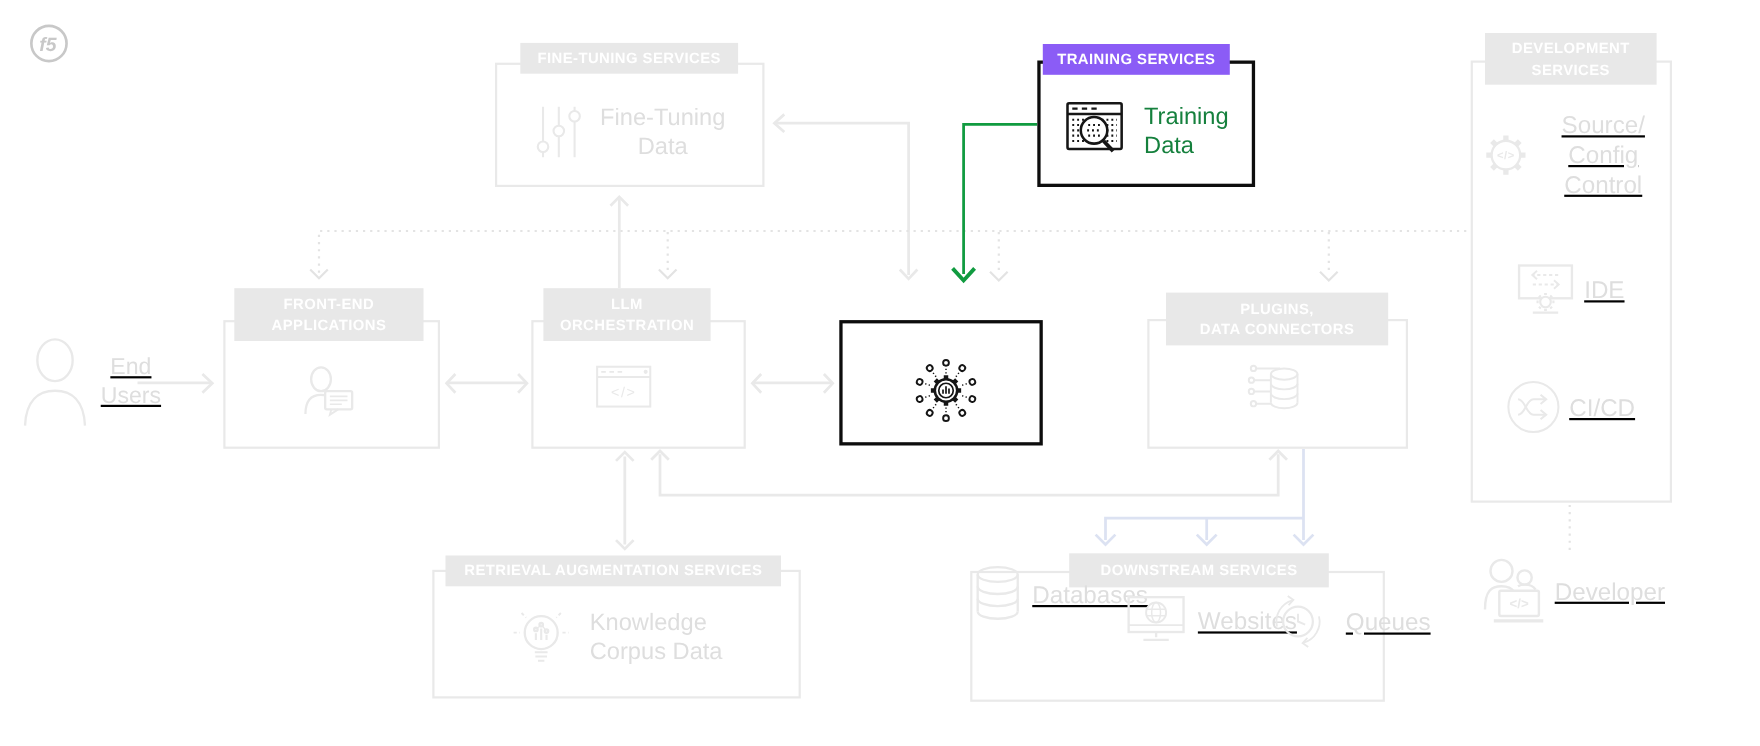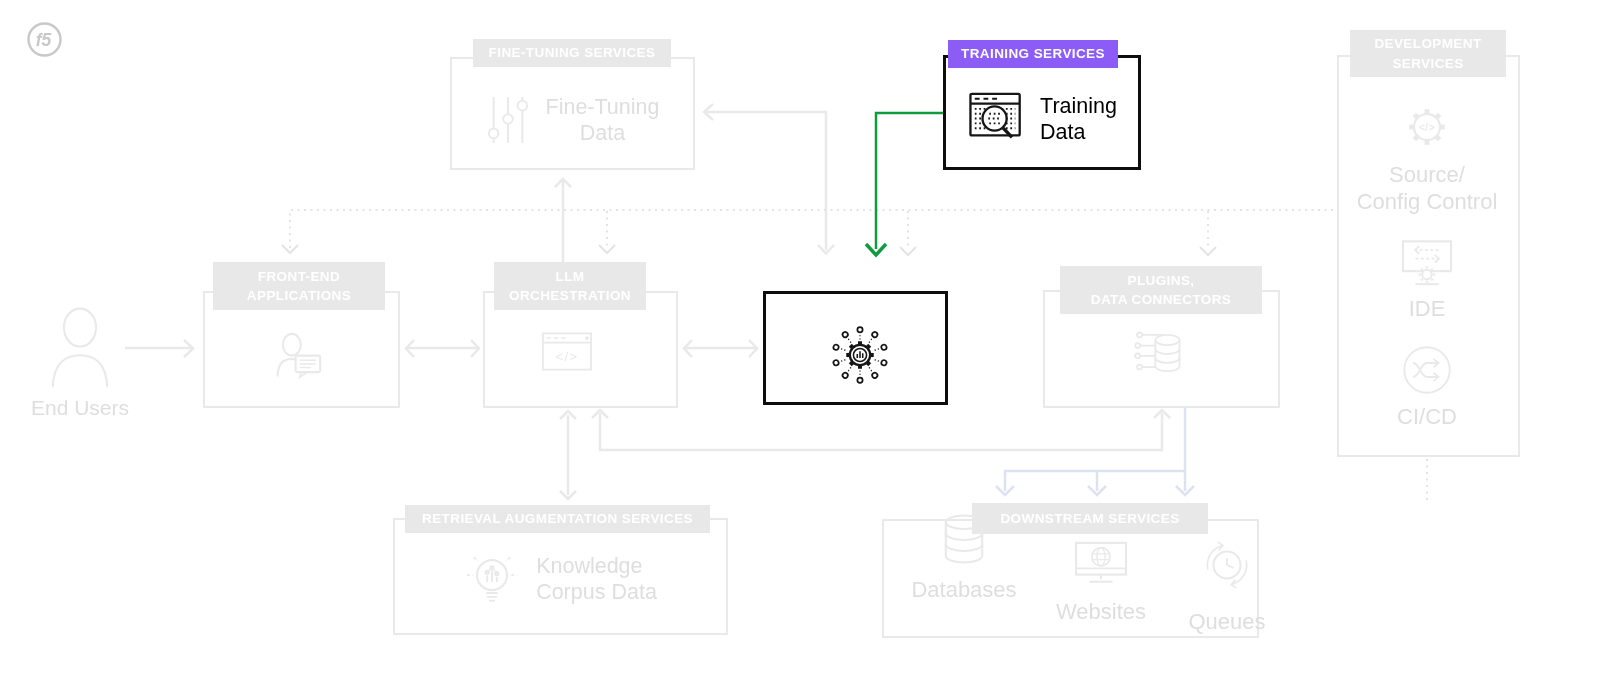--- a/index.html
+++ b/index.html
@@ -15,24 +15,24 @@
 
   .hdr { position:absolute; z-index:3; background:#e8e8e8; color:#fff;
          font-weight:700; font-size:13.5px; letter-spacing:.4px; line-height:1.42;
          display:flex; align-items:center; justify-content:center; text-align:center;
          white-space:pre-line; }
   .hdr.active { background:#8b5cf6; }
 
   .content { position:absolute; z-index:4; display:flex; align-items:center;
              justify-content:center; }
   .row { flex-direction:row; gap:16px; }
-  .col { flex-direction:column; gap:7px; text-align:center; }
+  .col { gap:7px; text-align:center;text-decoration:underline; }
 
   .node-label { font-size:21.5px; line-height:26px; white-space:pre-line; color:#dedede; }
-  .node-label.active { color:#000000; }
+  .node-label.active { color:#15803d; }
   .item-label { font-size:22px; line-height:27px; white-space:pre-line; color:#dedede; text-align:center; }
 
   .icon { color:#e9e9e9; display:block; }
   .icon.active { color:#161616; }
   svg { display:block; }
   svg text { font-family:"Liberation Sans", sans-serif; }
 </style>
 </head>
 <body>
 
@@ -210,20 +210,34 @@
         <circle cx="28" cy="28" r="24.5"></circle>
         <path d="M13,35.5 C20,35.5 21,20.5 28,20.5 H39"></path>
         <path d="M35,16 L40.5,20.5 L35,25"></path>
         <path d="M13,20.5 C20,20.5 21,35.5 28,35.5 H39"></path>
         <path d="M35,31 L40.5,35.5 L35,40"></path>
       </svg>
     </span>
     <span class="item-label">CI/CD</span>
   </div>
 
+  <div class="content col" style="left:1352px;top:506px;width:150px;">
+    <span class="icon">
+      <svg viewBox="0 0 66 62" width="66" height="62" stroke="currentColor" fill="none" stroke-width="2.2">
+        <circle cx="25" cy="13" r="10"></circle>
+        <path d="M10,48 C10,31 16,27 25,27 C31,27 34.5,29 36.5,32"></path>
+        <circle cx="46" cy="19" r="6.5"></circle>
+        <path d="M56,30 C54,26.5 51,25.5 46,25.5 C43.5,25.5 41.5,26 40,27"></path>
+        <rect x="23" y="31" width="36" height="23" rx="1.5" fill="#fff"></rect>
+        <text x="41" y="47" font-size="12" font-weight="700" text-anchor="middle" fill="currentColor" stroke="none">&lt;/&gt;</text>
+        <path d="M18,58.5 H63" stroke-width="3"></path>
+      </svg>
+    </span>
+    <span class="item-label">Developer</span>
+  </div>
 
   <div class="content" style="left:270px;top:322px;width:55px;height:70px;">
     <span class="icon">
       <svg viewBox="0 0 58 54" width="55" height="51" stroke="currentColor" fill="none" stroke-width="2.2">
         <ellipse cx="23" cy="13.5" rx="9.5" ry="11.5"></ellipse>
         <path d="M8,47 C8,33 14.5,28.5 23,28.5 C27,28.5 30,29.5 32.5,31.5"></path>
         <rect x="27" y="25" width="26" height="17.5" rx="1.5" fill="#fff"></rect>
         <path d="M31.5,30 H48.5 M31.5,33.8 H48.5 M31.5,37.6 H43" stroke-width="1.6"></path>
         <path d="M33,42.5 L31.5,47.8 L39.5,42.5" stroke-width="1.8"></path>
       </svg>

